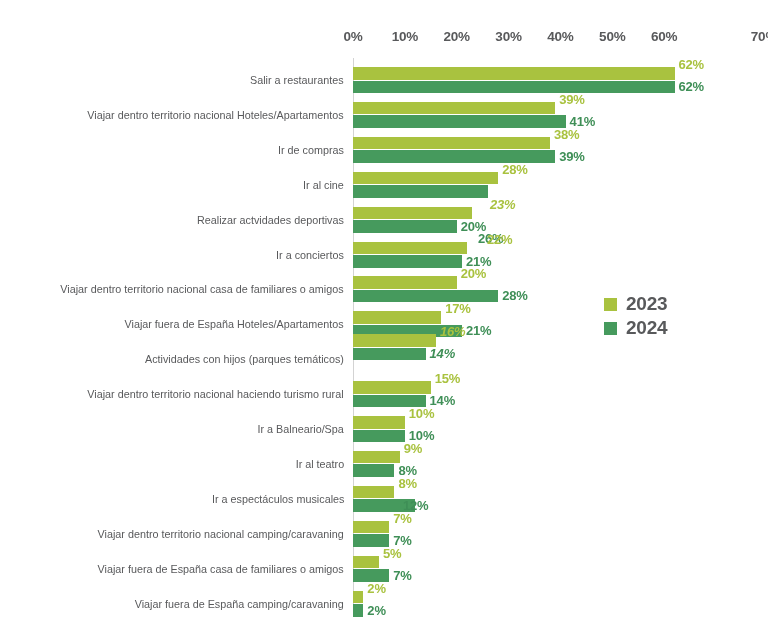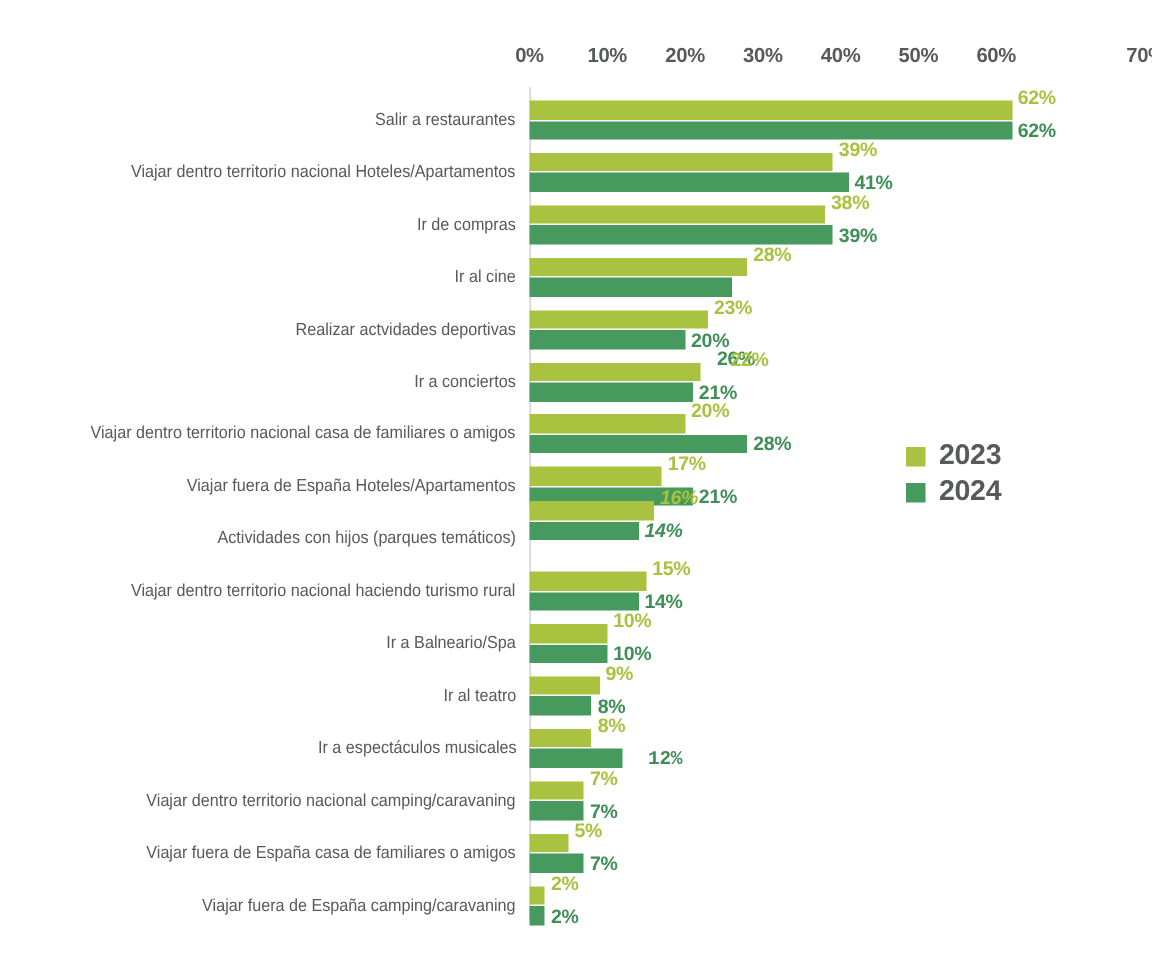--- a/index.html
+++ b/index.html
@@ -168,21 +168,21 @@
         <div class="val y2024" style="left: 206.243px;">39%</div>
       </div>
       <div class="row" style="top: 113.7px;">
         <div class="bar y2023" style="width: 145.2px;"></div>
         <div class="val y2023" style="left: 149.2px;">28%</div>
         <div class="bar y2024" style="width: 134.829px;"></div>
         <div class="val y2024" style="left: 125px; margin-top: 47px;">26%</div>
       </div>
       <div class="row" style="top: 148.6px;">
         <div class="bar y2023" style="width: 119.271px;"></div>
-        <div class="val y2023" style="left: 123px;">23%</div>
+        <div class="val y2023" style="left: 137px; font-style: italic;">23%</div>
         <div class="bar y2024" style="width: 103.714px;"></div>
         <div class="val y2024" style="left: 107.714px;">20%</div>
       </div>
       <div class="row" style="top: 183.5px;">
         <div class="bar y2023" style="width: 114.086px;"></div>
         <div class="val y2023" style="left: 134px;">22%</div>
         <div class="bar y2024" style="width: 108.9px;"></div>
         <div class="val y2024" style="left: 112.9px;">21%</div>
       </div>
       <div class="row" style="top: 218.4px;">
@@ -218,21 +218,21 @@
       <div class="row" style="top: 392.9px;">
         <div class="bar y2023" style="width: 46.6714px;"></div>
         <div class="val y2023" style="left: 50.6714px;">9%</div>
         <div class="bar y2024" style="width: 41.4857px;"></div>
         <div class="val y2024" style="left: 45.4857px;">8%</div>
       </div>
       <div class="row" style="top: 427.8px;">
         <div class="bar y2023" style="width: 41.4857px;"></div>
         <div class="val y2023" style="left: 45.4857px;">8%</div>
         <div class="bar y2024" style="width: 62.2286px;"></div>
-        <div class="val y2024" style="left: 79px; font-family: Liberation Mono, monospace;">12%</div>
+        <div class="val y2024" style="left: 50px;">12%</div>
       </div>
       <div class="row" style="top: 462.7px;">
         <div class="bar y2023" style="width: 36.3px;"></div>
         <div class="val y2023" style="left: 40.3px;">7%</div>
         <div class="bar y2024" style="width: 36.3px;"></div>
         <div class="val y2024" style="left: 40.3px;">7%</div>
       </div>
       <div class="row" style="top: 497.6px;">
         <div class="bar y2023" style="width: 25.9286px;"></div>
         <div class="val y2023" style="left: 29.9286px;">5%</div>

